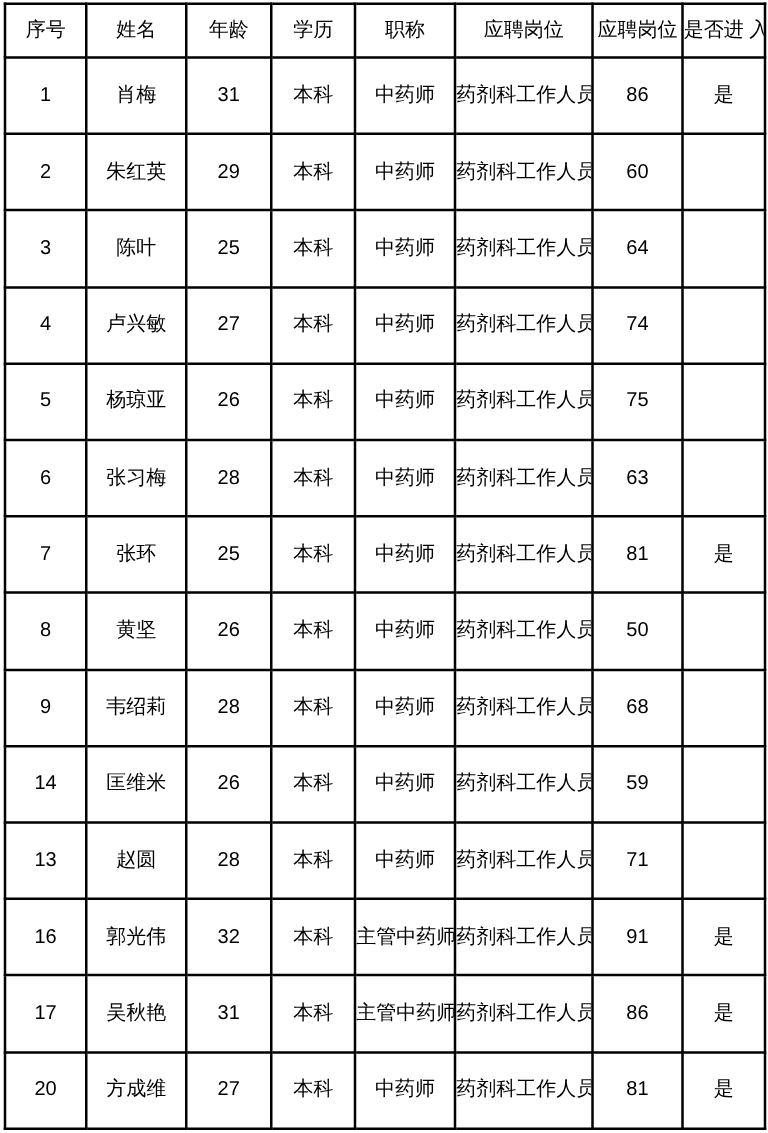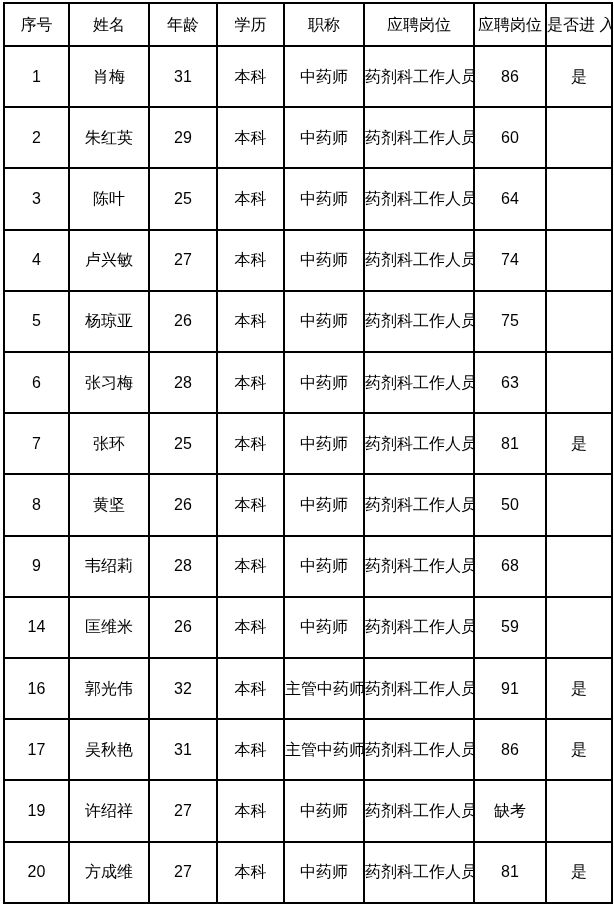--- a/index.html
+++ b/index.html
@@ -166,48 +166,48 @@
     <td>14</td>
     <td>匡维米</td>
     <td>26</td>
     <td>本科</td>
     <td>中药师</td>
     <td>药剂科工作人员</td>
     <td>59</td>
     <td></td>
   </tr>
         <tr>
+    <td>13</td>
+    <td>赵圆</td>
+    <td>28</td>
+    <td>本科</td>
+    <td>中药师</td>
+    <td>药剂科工作人员</td>
+    <td>71</td>
+    <td></td>
+  </tr>
+        <tr>
     <td>16</td>
     <td>郭光伟</td>
     <td>32</td>
     <td>本科</td>
     <td>主管中药师</td>
     <td>药剂科工作人员</td>
     <td>91</td>
     <td>是</td>
   </tr>
         <tr>
     <td>17</td>
     <td>吴秋艳</td>
     <td>31</td>
     <td>本科</td>
     <td>主管中药师</td>
     <td>药剂科工作人员</td>
     <td>86</td>
     <td>是</td>
-  </tr>
-        <tr>
-    <td>19</td>
-    <td>许绍祥</td>
-    <td>27</td>
-    <td>本科</td>
-    <td>中药师</td>
-    <td>药剂科工作人员</td>
-    <td>缺考</td>
-    <td></td>
   </tr>
         <tr>
     <td>20</td>
     <td>方成维</td>
     <td>27</td>
     <td>本科</td>
     <td>中药师</td>
     <td>药剂科工作人员</td>
     <td>81</td>
     <td>是</td>

